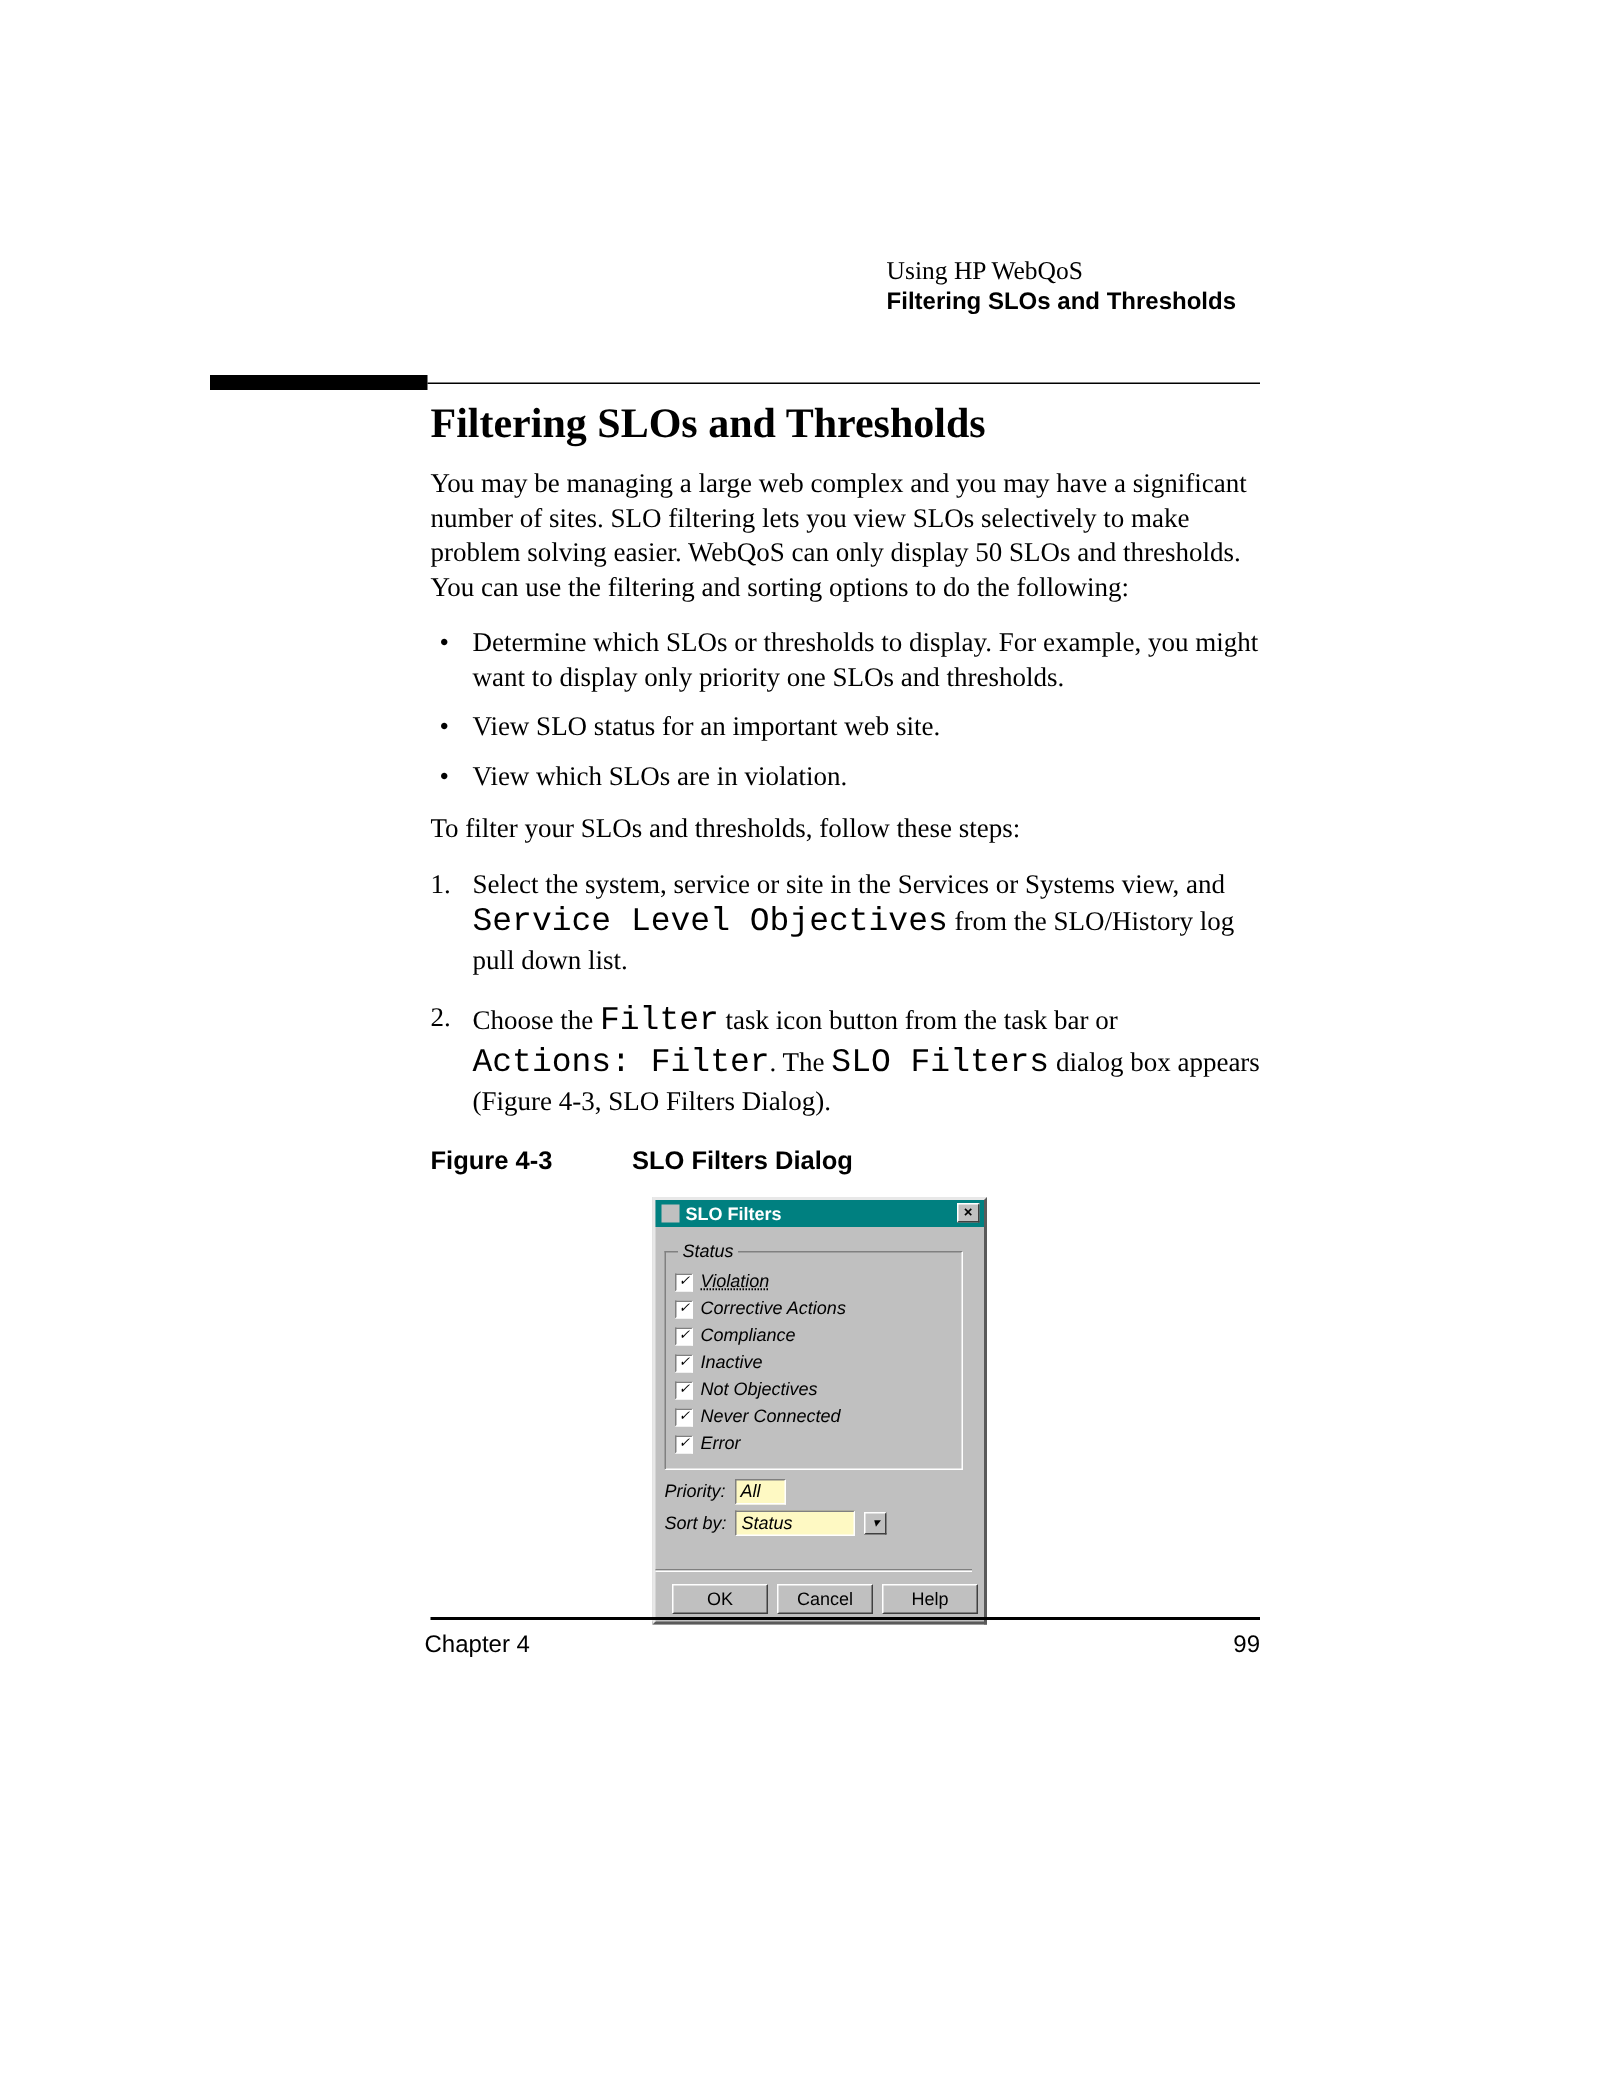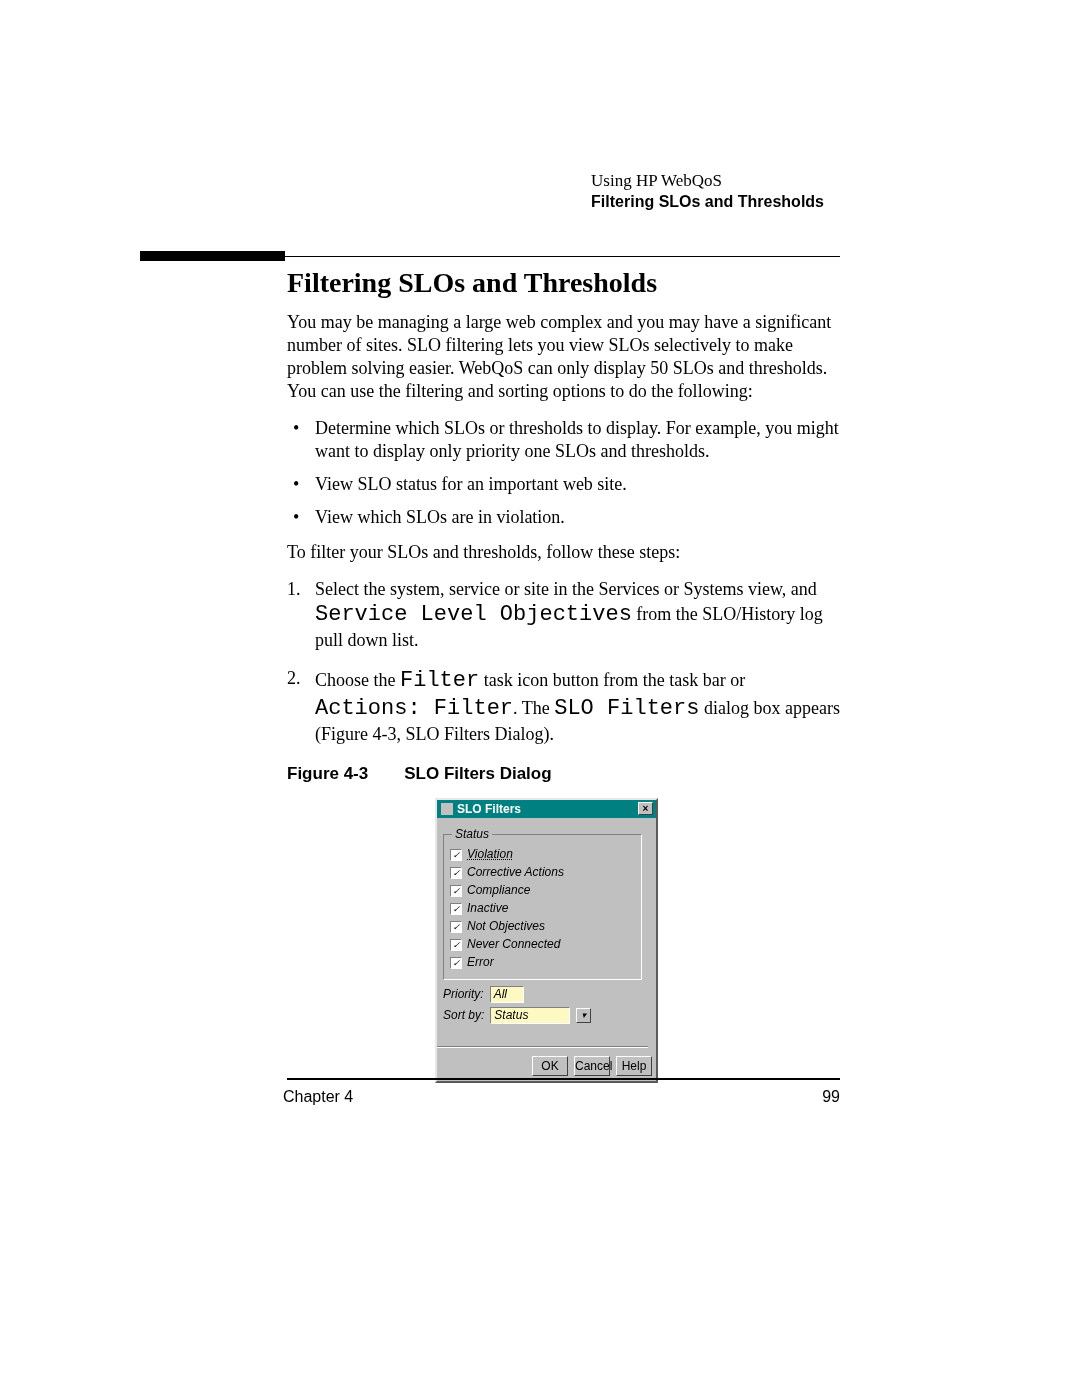--- a/index.html
+++ b/index.html
@@ -114,21 +114,21 @@
     position: absolute;
     left: 0;
     top: 0;
   }
   .fig-caption {
     font-family: Arial, Helvetica, sans-serif;
     font-weight: bold;
     font-size: 17px;
     margin: 8px 0 14px 0;
   }
-  .fig-caption .fig-label { margin-right: 36px; }
+  .fig-caption .fig-label { margin-right: 53px; }
 
   
   .dialog-wrap {
     margin-left: 148px;
     width: 223px;
   }
   .dialog {
     background: #c0c0c0;
     border-top: 2px solid #e8e8e8;
     border-left: 2px solid #e8e8e8;
@@ -266,21 +266,21 @@
     padding: 0 4px 5px 0;
   }
   .win-btn {
     background: #c0c0c0;
     border-top: 1px solid #fff;
     border-left: 1px solid #fff;
     border-right: 1px solid #404040;
     border-bottom: 1px solid #404040;
     font-size: 12px;
     padding: 2px 0;
-    width: 36px;
+    width: 64px;
     text-align: center;
     box-sizing: border-box;
   }
 
   .footer-rule {
     position: absolute;
     left: 287px;
     right: 240px;
     top: 1078px;
     border-top: 2px solid #000;

